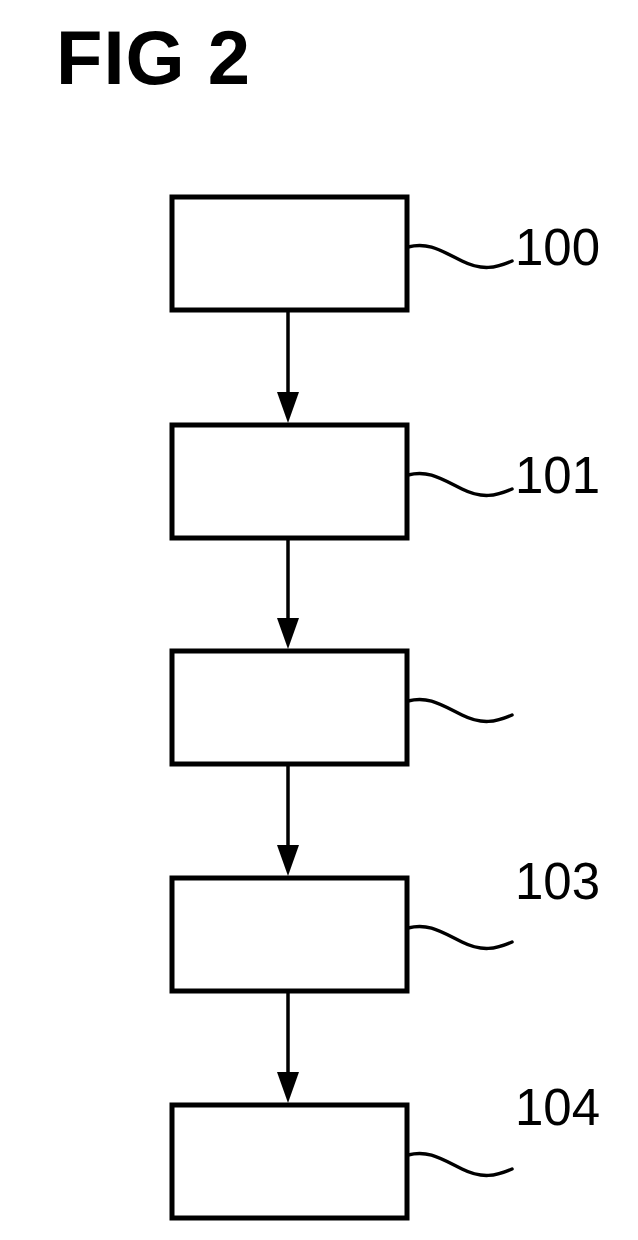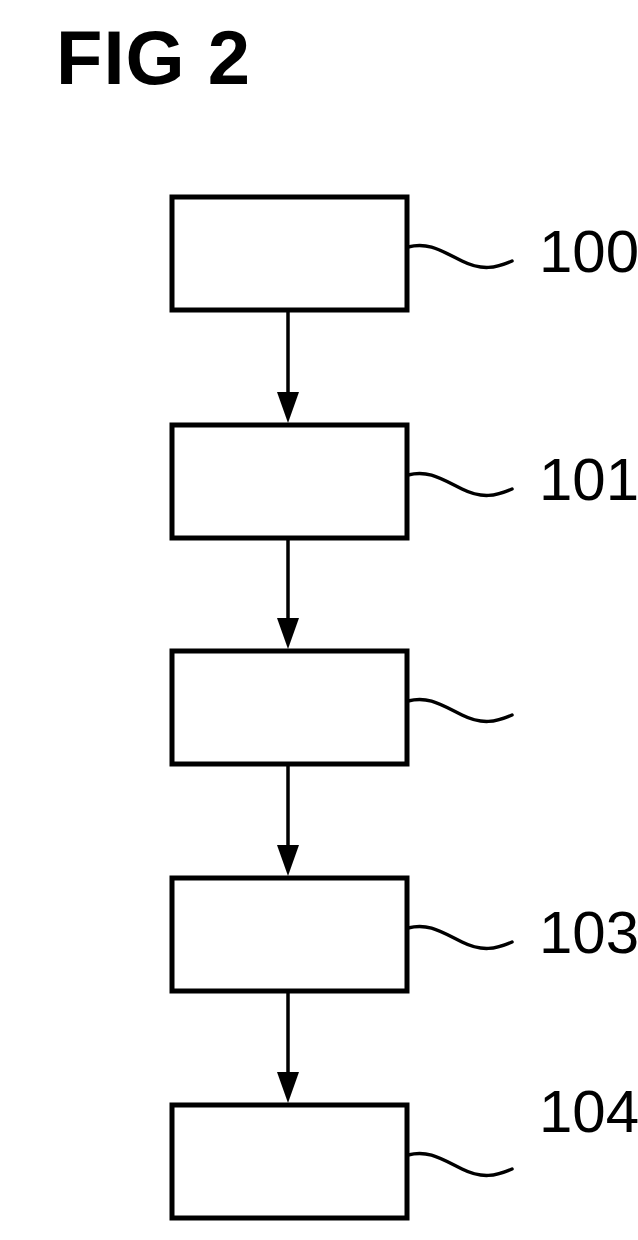--- a/index.html
+++ b/index.html
@@ -57,26 +57,25 @@
   .leader-line {
     stroke: #000000;
     stroke-width: 3.5;
     fill: none;
     stroke-linecap: round;
   }
   
   .ref-label {
     position: absolute;
     font-family: "Liberation Sans", sans-serif;
-    font-size: 60px;
+    font-size: 51px;
     font-weight: 300;
     color: #000000;
     line-height: 1;
     white-space: pre;
-    margin-left: 24px;
   }
 </style>
 </head>
 <body>
 
 <div id="figure-root">
 
   <div id="figure-title">FIG 2</div>
 
   <svg id="diagram-svg" viewBox="0 0 638 1240" xmlns="http://www.w3.org/2000/svg">
@@ -115,17 +114,17 @@
       <path class="leader-line" d="M 408 928 C 428 923, 440 931, 462 942 C 482 952, 496 949, 512 942"></path>
       <path class="leader-line" d="M 408 1155 C 428 1150, 440 1158, 462 1169 C 482 1179, 496 1176, 512 1169"></path>
     </g>
   </svg>
 
   <div class="ref-label" style="left:515px; top:222px;">100</div>
 
   <div class="ref-label" style="left:515px; top:450px;text-align:center;">101</div>
 
 
-  <div class="ref-label" style="left:515px; top:903px;">103</div>
+  <div class="ref-label" style="left:515px; top:856px;">103</div>
 
   <div class="ref-label" style="left:515px; top:1082px;">104</div>
 
 </div>
 
 </body></html>

